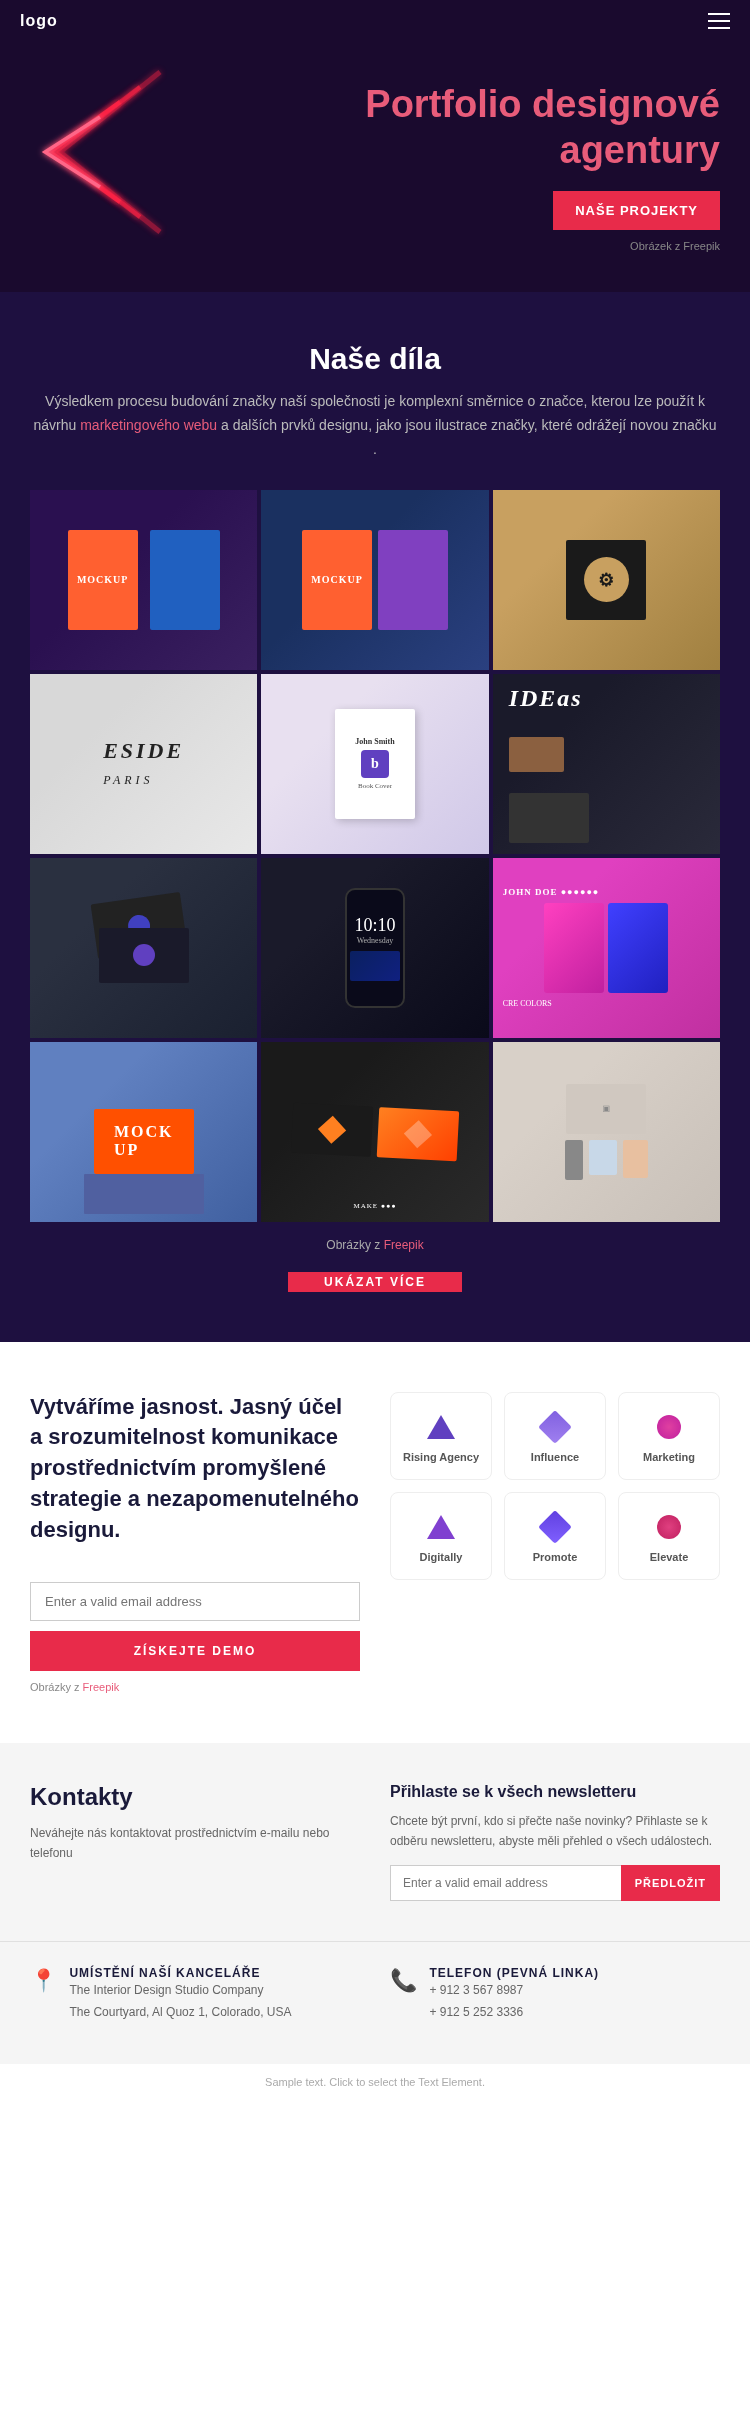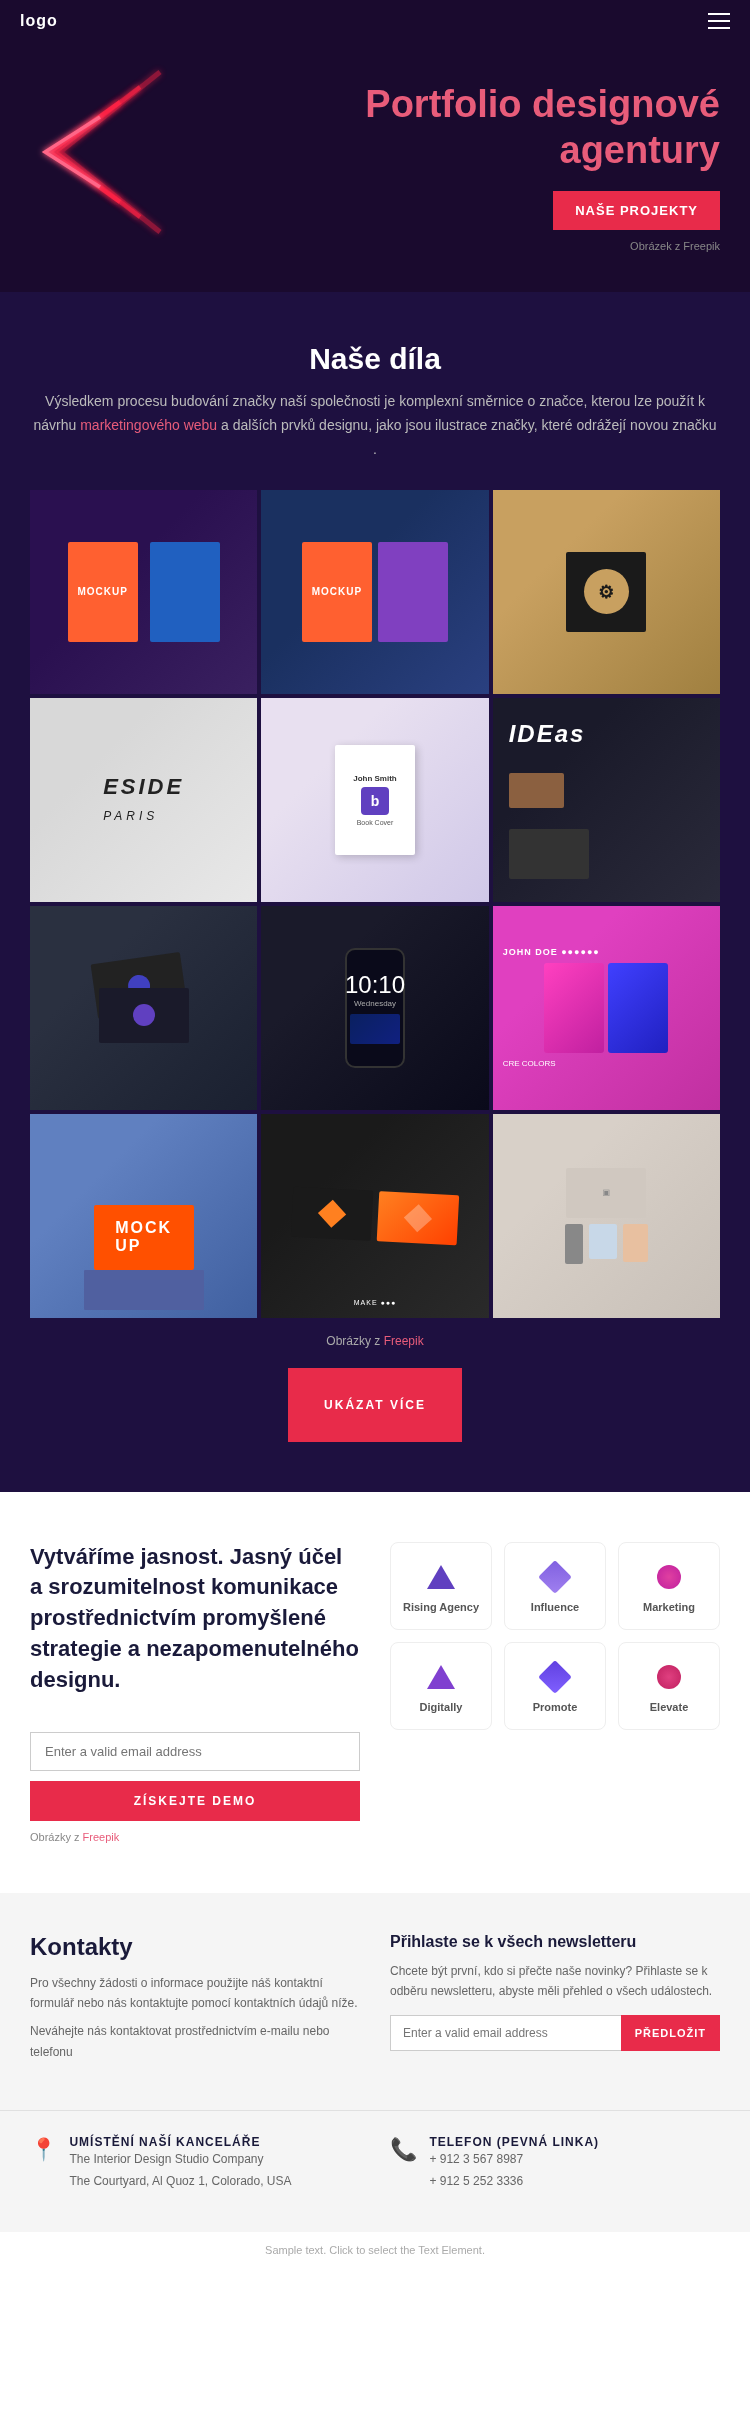--- a/index.html
+++ b/index.html
@@ -46,24 +46,25 @@
     .hero-source a { color: #888; }
 
     
     .portfolio-section { background: #1e1040; padding: 50px 30px 30px; }
     .section-title { color: #fff; font-size: 30px; font-weight: 700; text-align: center; margin-bottom: 14px; }
     .section-desc { color: #bbb; font-size: 14px; text-align: center; line-height: 1.7; margin-bottom: 28px; }
     .section-desc a { color: #e85c7a; text-decoration: none; }
 
     .grid-3 { display: grid; grid-template-columns: repeat(3, 1fr); gap: 4px; margin-bottom: 4px; }
     .grid-item {
-      height: 204px;
+      height: 180px;
       overflow: hidden;
       position: relative;
       background: #2a1a4a;
+      font-family: Liberation Serif, serif;
     }
     .grid-item-inner {
       width: 100%;
       height: 100%;
       display: flex;
       align-items: center;
       justify-content: center;
       font-size: 12px;
       color: #fff;
       position: relative;
@@ -146,21 +147,21 @@
       width: 60px;
       height: 120px;
       background: #0a0a1a;
       border-radius: 10px;
       border: 2px solid #333;
       display: flex;
       flex-direction: column;
       align-items: center;
       justify-content: center;
     }
-    .phone-time { color: #fff; font-size: 24px; font-weight: 200; }
+    .phone-time { color: #fff; font-size: 18px; font-weight: 200; }
     .phone-date { color: #aaa; font-size: 8px; }
 
     
     .color-cards {
       display: flex;
       gap: 4px;
     }
     .color-card {
       width: 60px;
       height: 90px;
@@ -172,21 +173,21 @@
     
     .source-text { color: #aaa; font-size: 12px; text-align: center; margin-top: 16px; }
     .source-text a { color: #e85c7a; }
 
     .show-more-btn {
       display: block;
       margin: 20px auto;
       background: #e82b4a;
       color: #fff;
       border: none;
-      padding: 30px 36px;
+      padding: 3px 36px;
       font-size: 12px;
       font-weight: 700;
       letter-spacing: 2px;
       cursor: pointer;
       text-transform: uppercase;
     }
 
     
     .clarity-section {
       background: #fff;
@@ -594,21 +595,20 @@
         </div>
         <span class="logo-name">Elevate</span>
       </div>
     </div>
   </div>
 </section>
 
 <section class="contact-section">
   <div class="contact-left">
     <h2 class="contact-title">Kontakty</h2>
-    <p class="contact-desc">Pro všechny žádosti o informace použijte náš kontaktní formulář nebo nás kontaktujte pomocí kontaktních údajů níže.</p>
     <p class="contact-desc">Neváhejte nás kontaktovat prostřednictvím e-mailu nebo telefonu</p>
   </div>
   <div class="contact-right">
     <h3 class="newsletter-title">Přihlaste se k všech newsletteru</h3>
     <p class="newsletter-desc">Chcete být první, kdo si přečte naše novinky? Přihlaste se k odběru newsletteru, abyste měli přehled o všech událostech.</p>
     <div class="newsletter-form">
       <input class="newsletter-input" type="email" placeholder="Enter a valid email address" style="">
       <button class="newsletter-btn">PŘEDLOŽIT</button>
     </div>
   </div>

